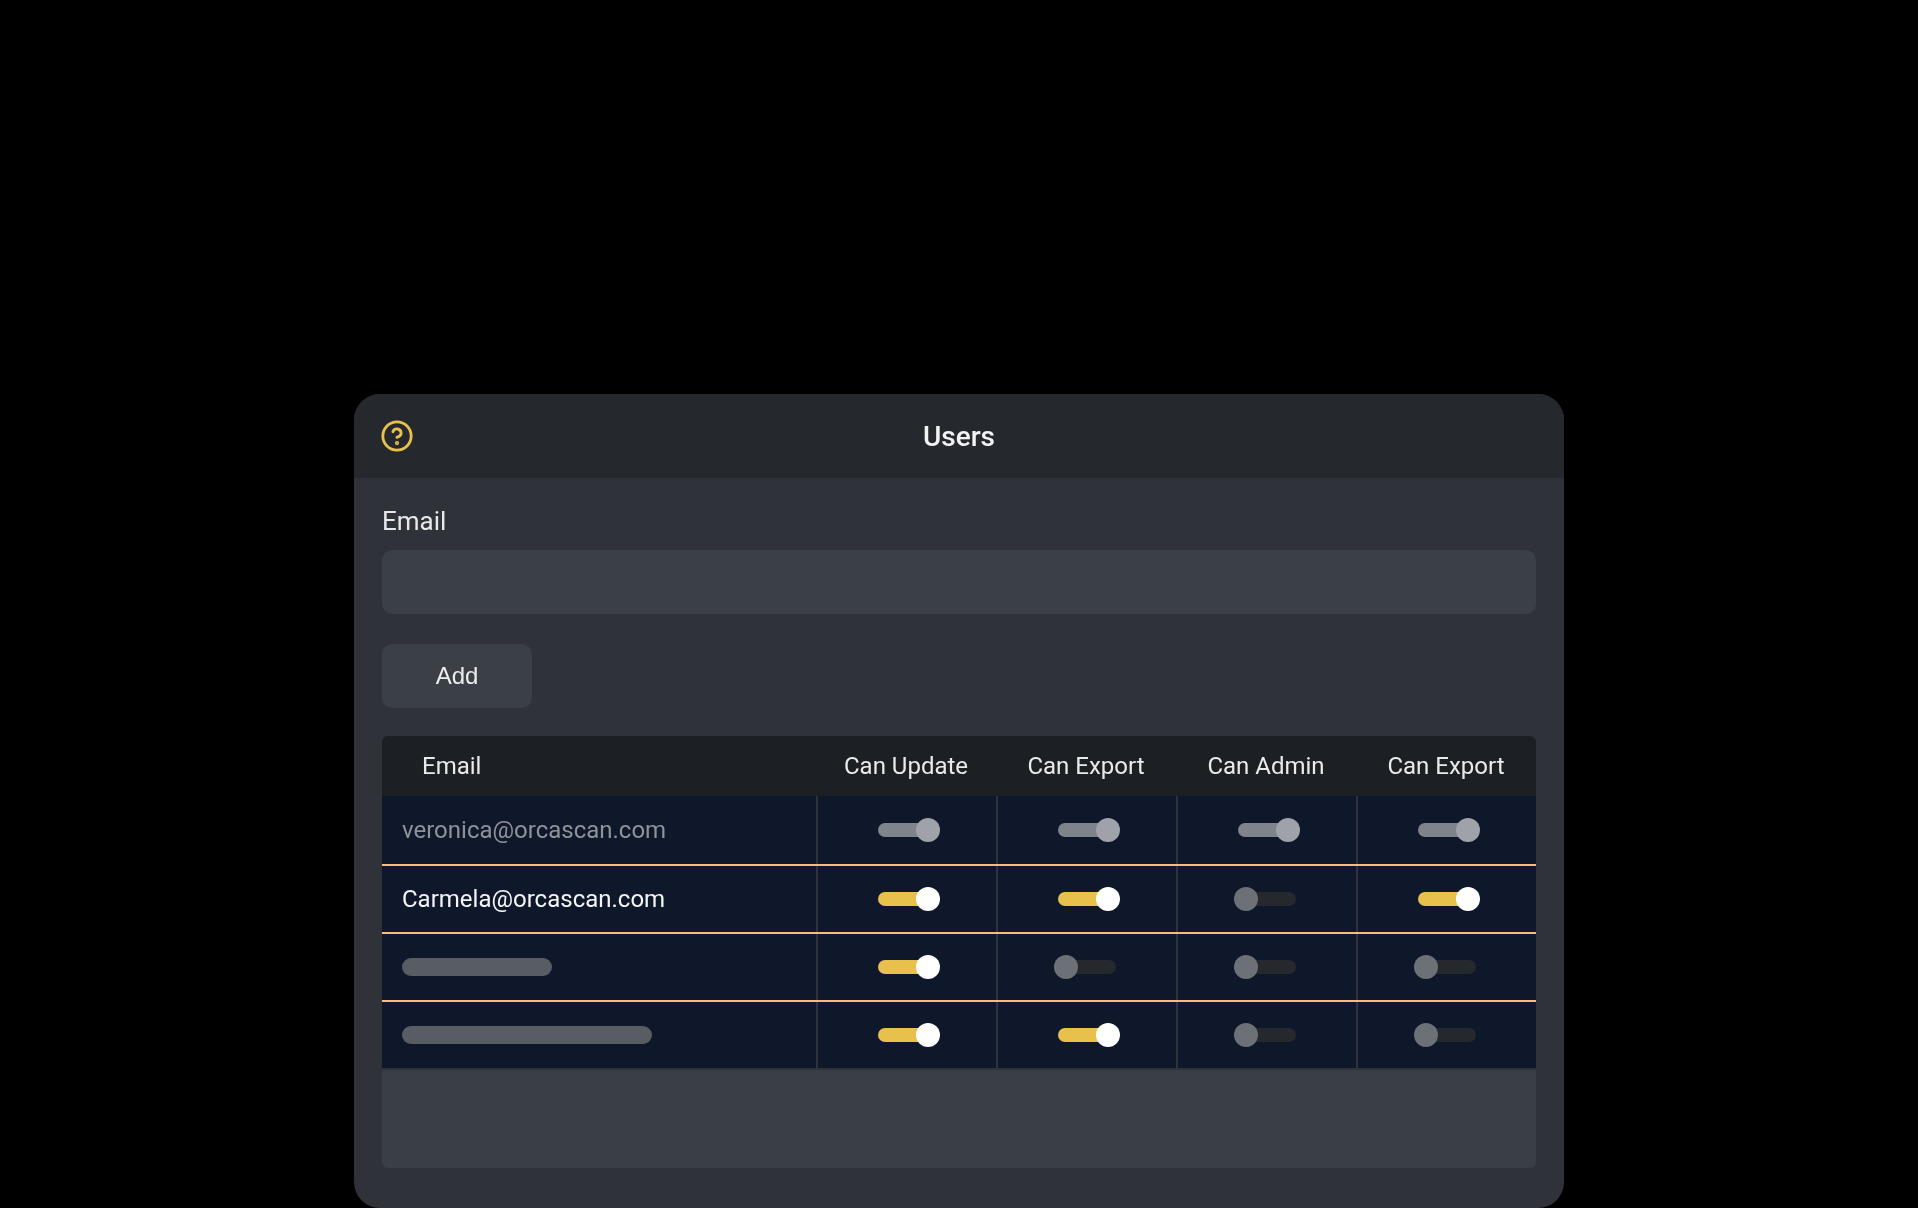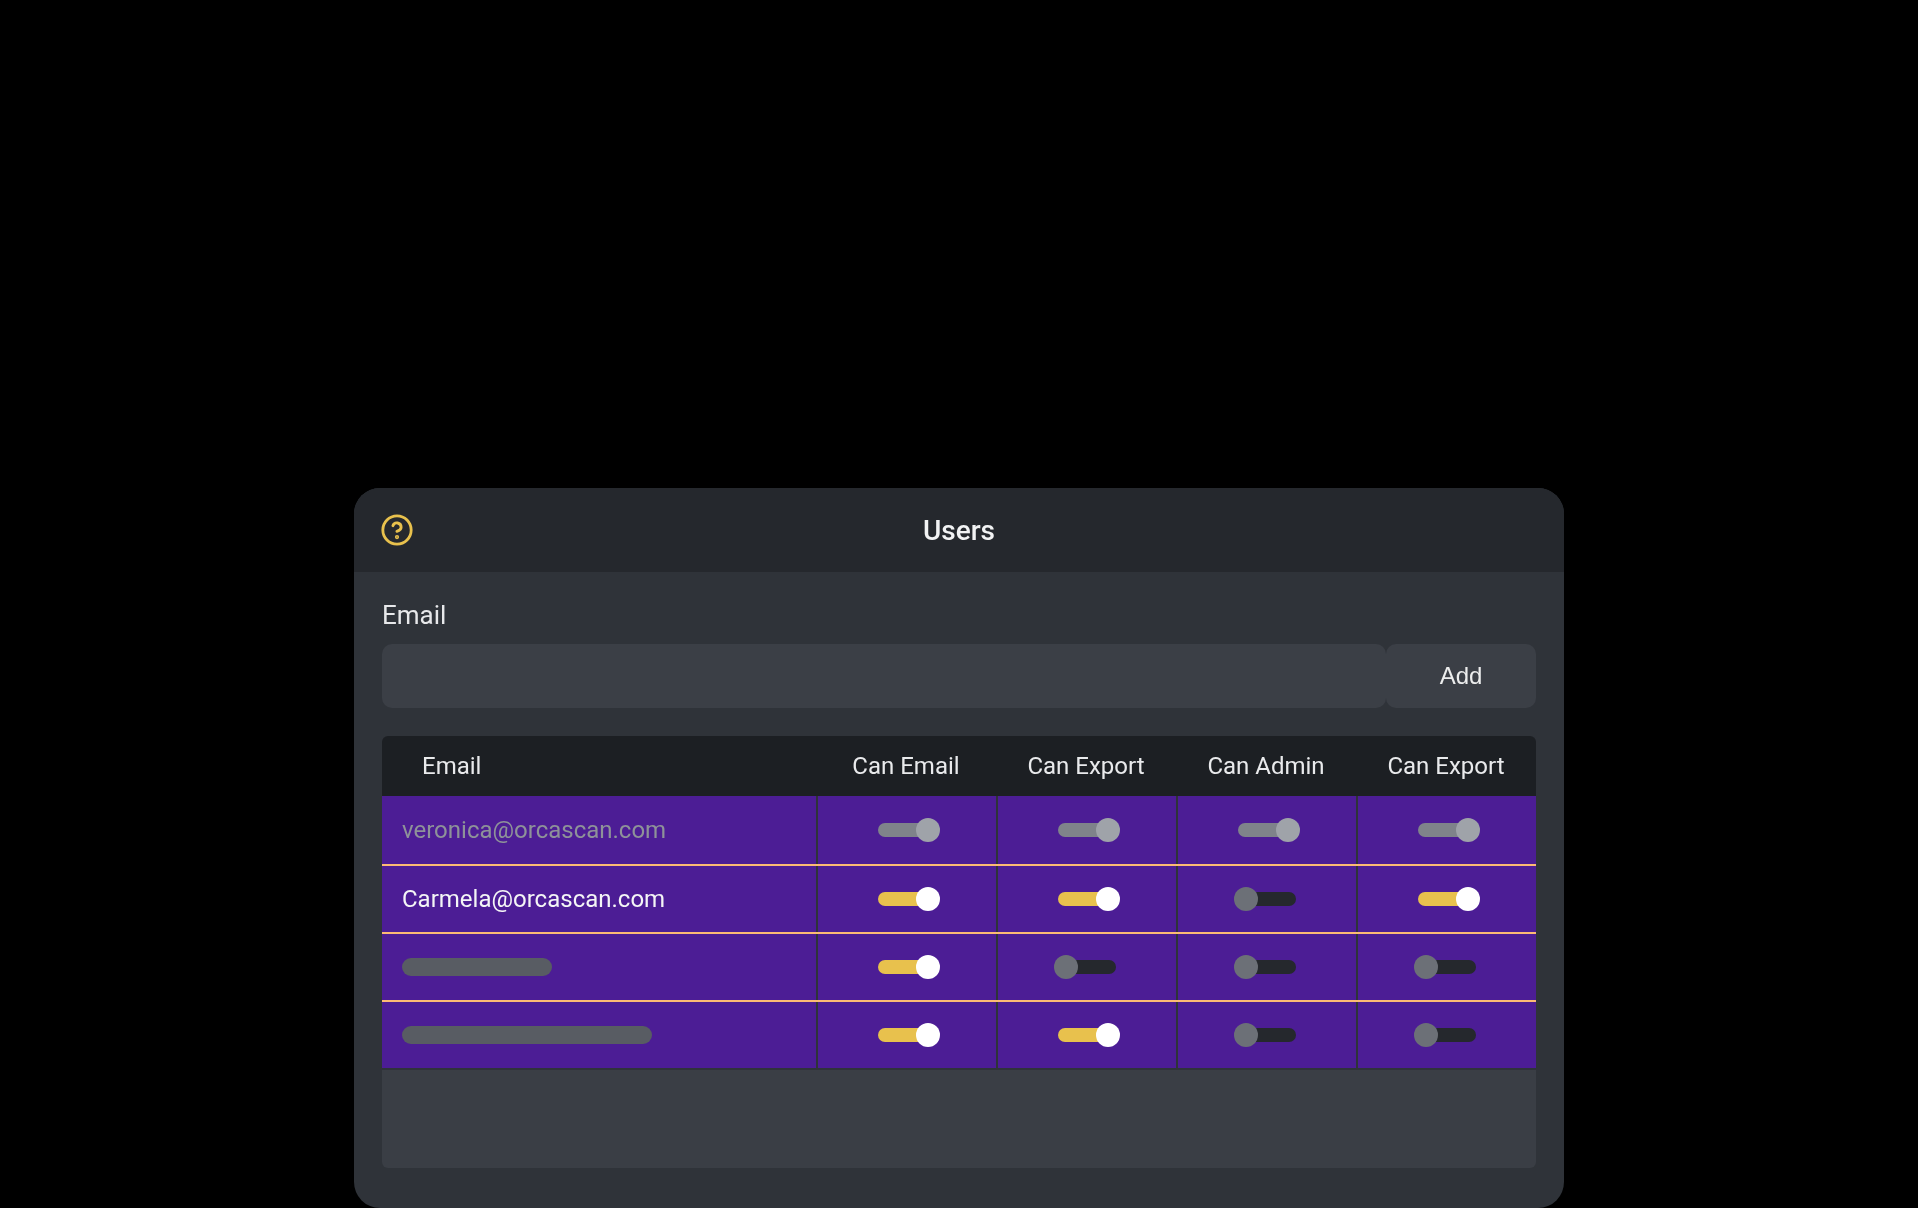--- a/index.html
+++ b/index.html
@@ -58,22 +58,23 @@
     flex-direction: column;
   }
   .email-label {
     color: #e7e8ea;
     font-size: 26px;
     font-weight: 400;
     margin-bottom: 14px;
   }
   .email-row {
     display: flex;
-    gap: 0;
+    gap: 30px;
     margin-bottom: 28px;
+    flex-direction: column;
   }
   .email-input {
     flex: 1 1 auto;
     height: 64px;
     background: #3b3f46;
     border: none;
     border-radius: 10px;
     color: #e7e8ea;
     font-size: 22px;
     padding: 0 18px;
@@ -107,21 +108,21 @@
     align-items: center;
     justify-content: center;
     color: #e9eaec;
     font-size: 24px;
     font-weight: 400;
   }
   .th.first {
     justify-content: flex-start;
     padding-left: 40px;
   }
-  .tbody { background: #4c1d95; }
+  .tbody { background: #0f172a; }
   .tr {
     display: grid;
     grid-template-columns: 1fr 180px 180px 180px 180px;
     height: 68px;
     border-top: 2px solid #fdba74;
   }
   .tr:first-child { border-top: none; }
   .td {
     display: flex;
     align-items: center;
@@ -203,21 +204,21 @@
       <div class="email-label">Email</div>
 
       <div class="email-row">
         <input class="email-input" type="text" value="" style="">
         <button class="add-btn">Add</button>
       </div>
 
       <div class="table">
         <div class="thead">
           <div class="th first">Email</div>
-          <div class="th">Can Email</div>
+          <div class="th">Can Update</div>
           <div class="th">Can Export</div>
           <div class="th">Can Admin</div>
           <div class="th">Can Export</div>
         </div>
         <div class="tbody" id="tbody">
             <div class="tr">
               <div class="td">
                 <span class="email-cell muted">veronica@orcascan.com</span>
               </div>
               <div class="td">

